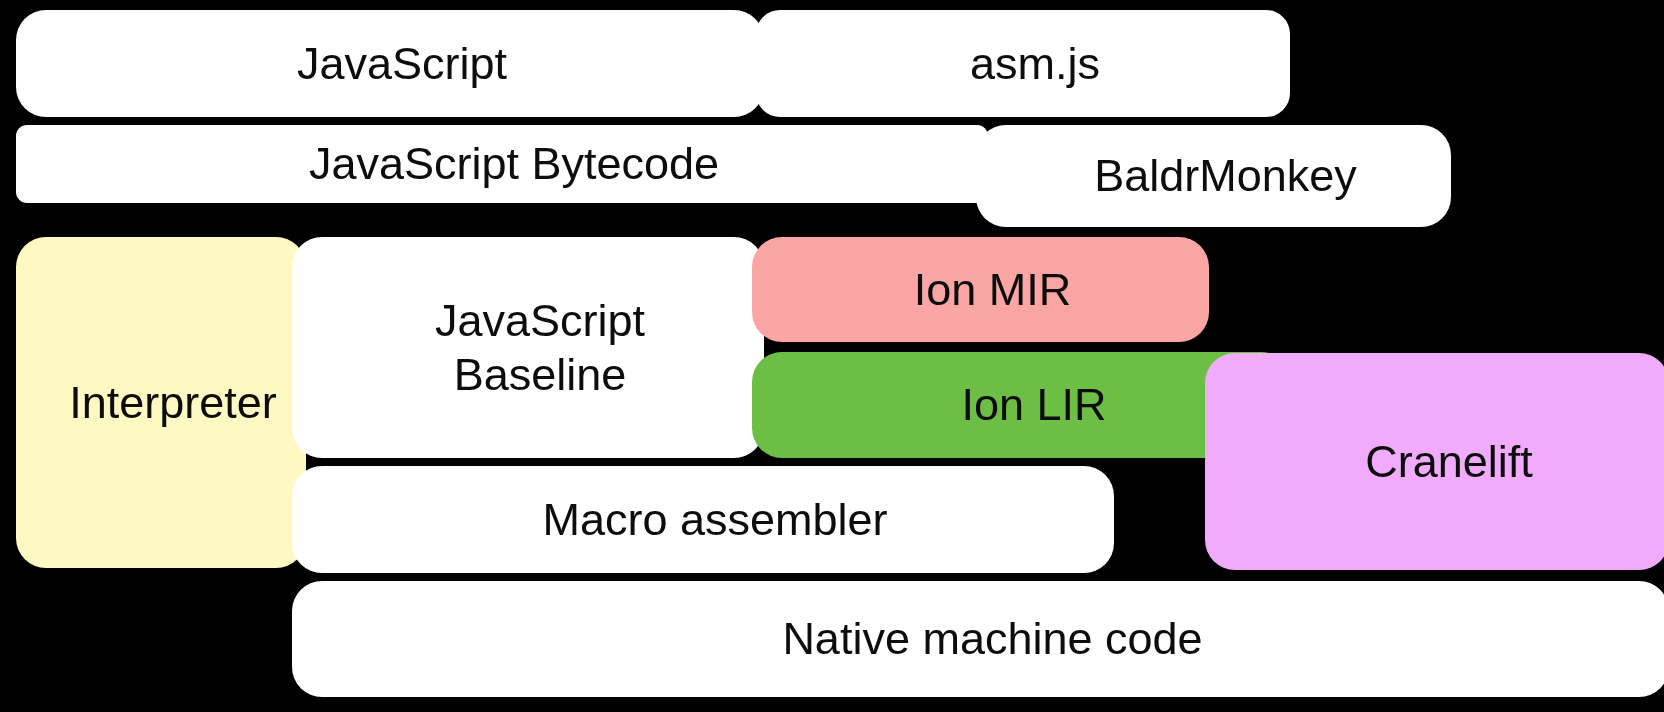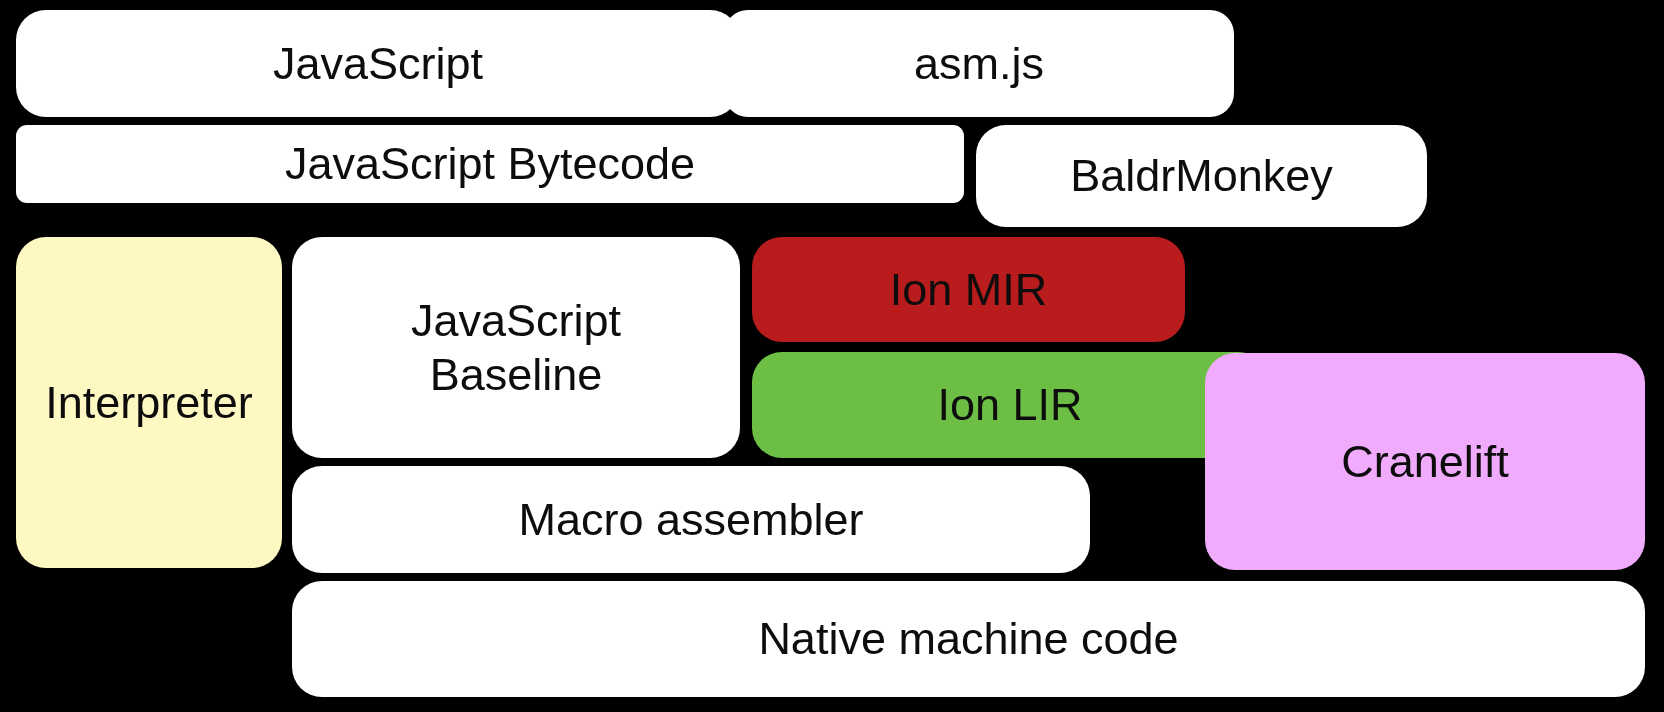--- a/index.html
+++ b/index.html
@@ -20,30 +20,31 @@
     border-radius: 30px;
     background: #ffffff;
     color: #0d0d0d;
     font-size: 45px;
     line-height: 1.18;
     display: flex;
     align-items: center;
     justify-content: center;
     text-align: center;
     white-space: pre-line;
+    padding-left: 24px;
   }
   
   .box-javascript          { left: 16px;   top: 10px;  width: 724px;  height: 107px; }
-  .box-asmjs               { left: 724px;  top: 10px;  width: 510px;  height: 107px; border-radius: 24px; }
+  .box-asmjs               { left: 756px;  top: 10px;  width: 510px;  height: 107px; border-radius: 24px; }
   .box-wasm                { left: 1205px; top: 10px;  width: 440px;  height: 107px; }
   .box-javascript-bytecode { left: 16px;   top: 125px; width: 948px;  height: 78px; border-radius: 11px; }
   .box-baldrmonkey         { left: 976px;  top: 125px; width: 451px;  height: 102px; }
   .box-interpreter         { left: 16px;   top: 237px; width: 266px;  height: 331px; background: #fef9c3; }
   .box-javascript-baseline { left: 292px;  top: 237px; width: 448px;  height: 221px; }
-  .box-ion-mir             { left: 752px;  top: 237px; width: 433px;  height: 105px; background: #b91c1c; }
+  .box-ion-mir             { left: 752px;  top: 237px; width: 433px;  height: 105px; background: #fca5a5; }
   .box-ion-lir             { left: 752px;  top: 352px; width: 516px;  height: 106px; background: #6cbe44; }
   .box-cranelift           { left: 1205px; top: 353px; width: 440px;  height: 217px; background: #f0abfc; }
   .box-macro-assembler     { left: 292px;  top: 466px; width: 798px;  height: 107px; }
   .box-native-machine-code { left: 292px;  top: 581px; width: 1353px; height: 116px; text-align: center; }
 </style>
 </head>
 <body>
 
 <div class="canvas">
 

